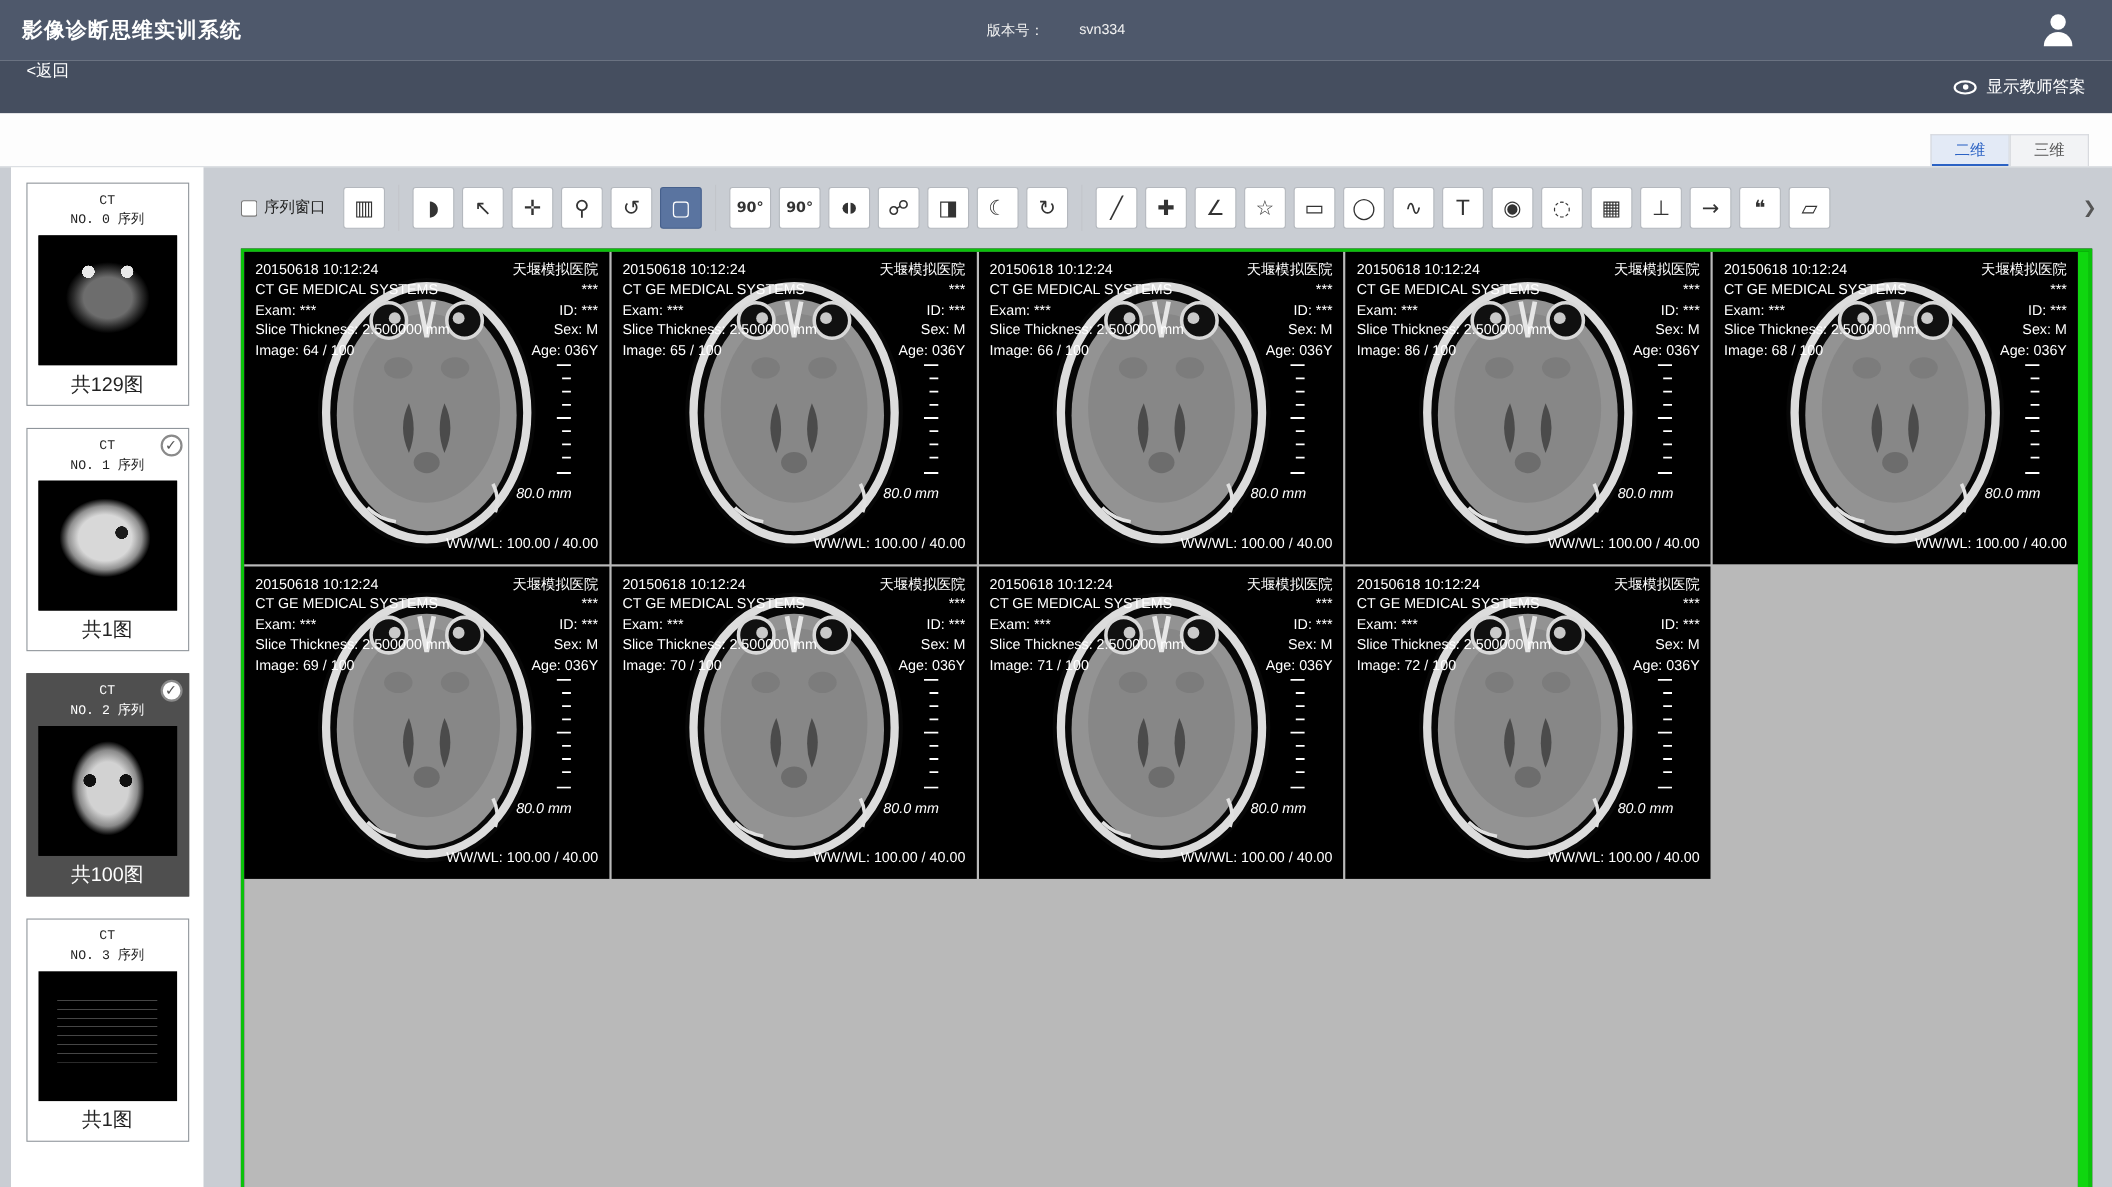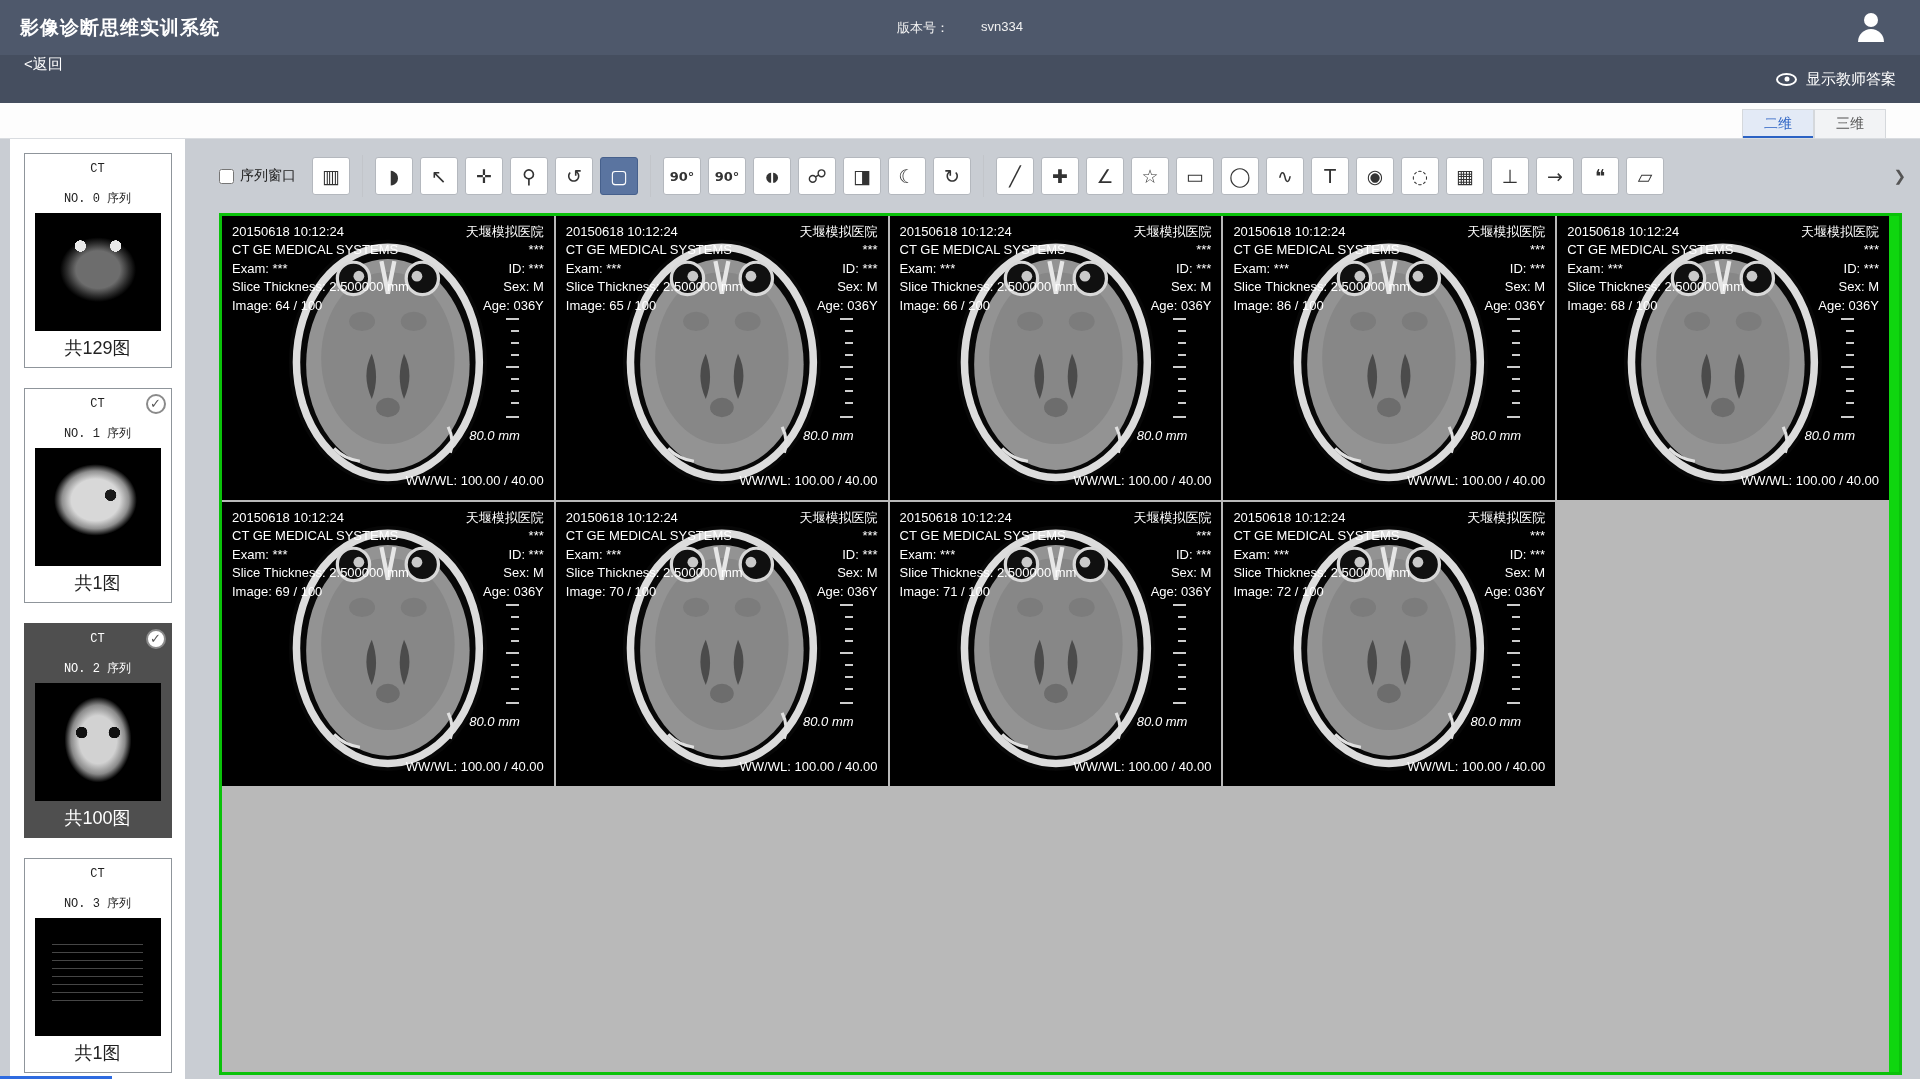--- a/index.html
+++ b/index.html
@@ -19,34 +19,34 @@
   
   .nav{height:48px;background:#454e5f;display:flex;justify-content:space-between;
     color:#fff;padding:0 24px;font-size:15px}
   .back-btn{cursor:pointer}
   .show-answer{display:flex;align-items:center;gap:9px;cursor:pointer}
   .eye-icon{display:inline-block;width:21px;height:13px;border:2px solid #fff;border-radius:50%;position:relative}
   .eye-icon::after{content:"";position:absolute;width:5px;height:5px;background:#fff;border-radius:50%;
     left:50%;top:50%;transform:translate(-50%,-50%)}
 
   
-  .tabstrip{height:36px;background:#fdfdfd;border-bottom:1px solid #d9dce0;
-    display:flex;justify-content:flex-end;align-items:flex-end;padding-right:34px}
+  .tabstrip{height:49px;background:#fdfdfd;border-bottom:1px solid #d9dce0;
+    display:flex;justify-content:flex-end;align-items:flex-end;padding-right:21px}
   .tab{width:72px;height:29px;display:flex;align-items:center;justify-content:center;
     font-size:14px;background:#f2f3f5;color:#555;border:1px solid #d5d8dc;border-bottom:none;cursor:pointer}
   .tab.active{background:#e3eaf6;color:#2b62c4;box-shadow:inset 0 -2px 0 #2b62c4}
 
   
   .main{position:relative;display:flex;height:944px;padding-left:10px}
   .sidebar{width:175px;background:#fff;padding:14px 0;overflow:hidden}
   .series-list{display:flex;flex-direction:column;align-items:center;gap:20px}
   .series-card{width:148px;border:1px solid #8f959b;background:#fff;text-align:center;
     position:relative;padding:8px 6px 7px;cursor:pointer;color:#222}
   .series-card .mod,.series-card .nm{font-size:12px;font-family:"Liberation Mono","DejaVu Sans Mono",monospace}
-  .series-card .nm{margin-top:14px}
+  .series-card .nm{margin-top:2px}
   .thumb{width:126px;height:118px;background:#000;margin:6px auto 5px}
   .cnt{font-size:18px}
   .series-card.selected{background:#4f4f4f;border-color:#4f4f4f;color:#fff}
   .check-badge{position:absolute;top:5px;right:5px;width:20px;height:20px;border:2px solid #8a8a8a;
     border-radius:50%;background:#fff;color:#555;font-size:13px;line-height:16px;text-align:center}
   .thumb-slice-base{background:
     radial-gradient(circle 8px at 36% 28%, #e9e9e9 70%, transparent 72%),
     radial-gradient(circle 8px at 64% 28%, #e9e9e9 70%, transparent 72%),
     radial-gradient(ellipse 40px 34px at 50% 48%, #6d6d6d 55%, #2b2b2b 78%, #000 95%),#000}
   .thumb-skull-side{background:
@@ -377,21 +377,21 @@
       <circle cx="147" cy="56" r="5" fill="#c9c9c9"></circle>
       <path d="M114,42 l6,30 l6,-30" fill="none" stroke="#e6e6e6" stroke-width="4"></path>
       <path d="M70,216 q10,10 24,12" fill="none" stroke="#e0e0e0" stroke-width="3"></path>
       <path d="M176,196 q6,12 2,24" fill="none" stroke="#e0e0e0" stroke-width="3"></path>
     </svg>
     <div class="ov tl">
       <div>20150618 10:12:24</div>
       <div>CT GE MEDICAL SYSTEMS</div>
       <div>Exam: ***</div>
       <div>Slice Thickness: 2.500000 mm</div>
-      <div>Image: 66 / 200</div>
+      <div>Image: 66 / 100</div>
     </div>
     <div class="ov tr">
       <div>天堰模拟医院</div>
       <div>***</div>
       <div>ID: ***</div>
       <div>Sex: M</div>
       <div>Age: 036Y</div>
     </div>
     <svg class="ruler" width="14" height="100" viewBox="0 0 14 100" aria-hidden="true">
       <line x1="0" y1="1" x2="13" y2="1"></line>

